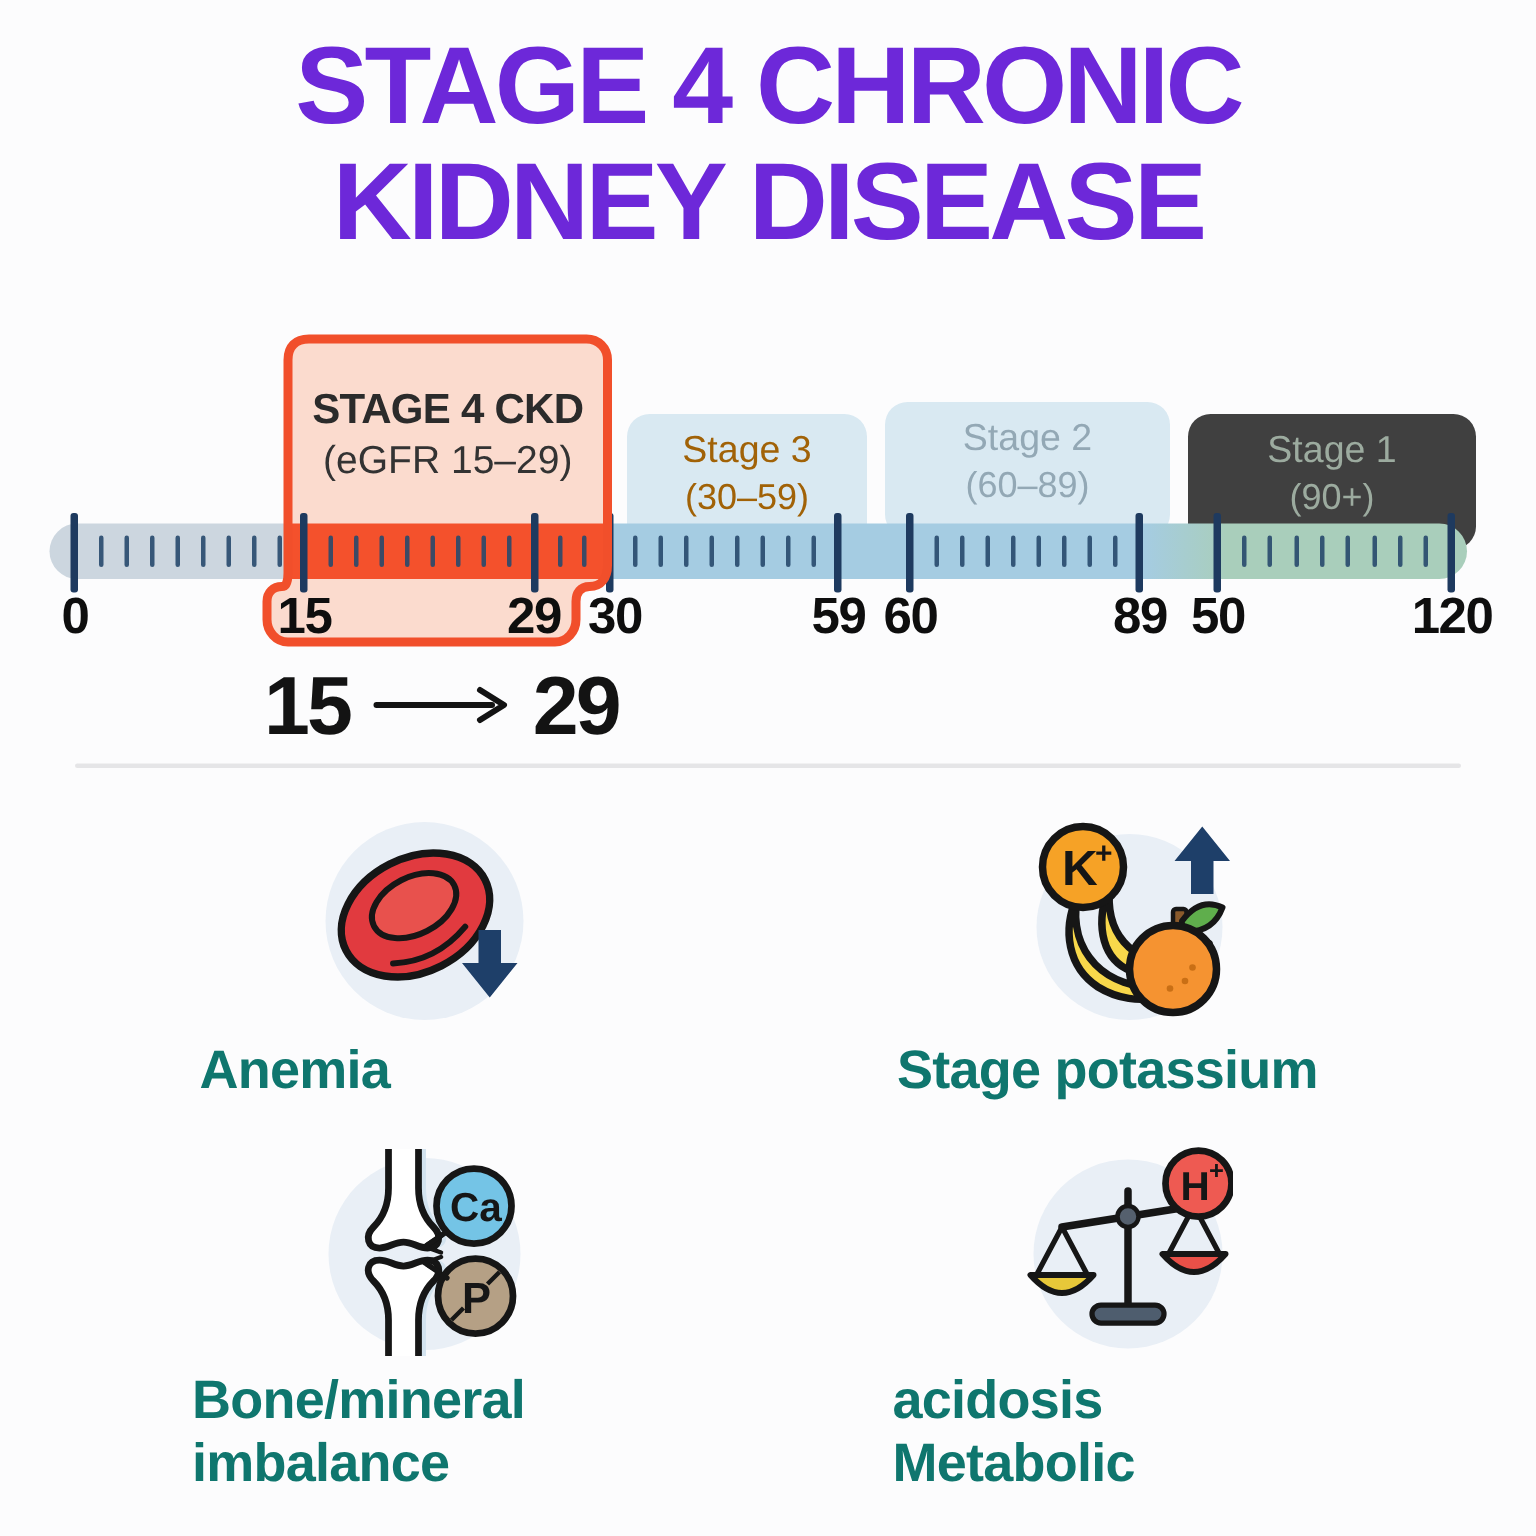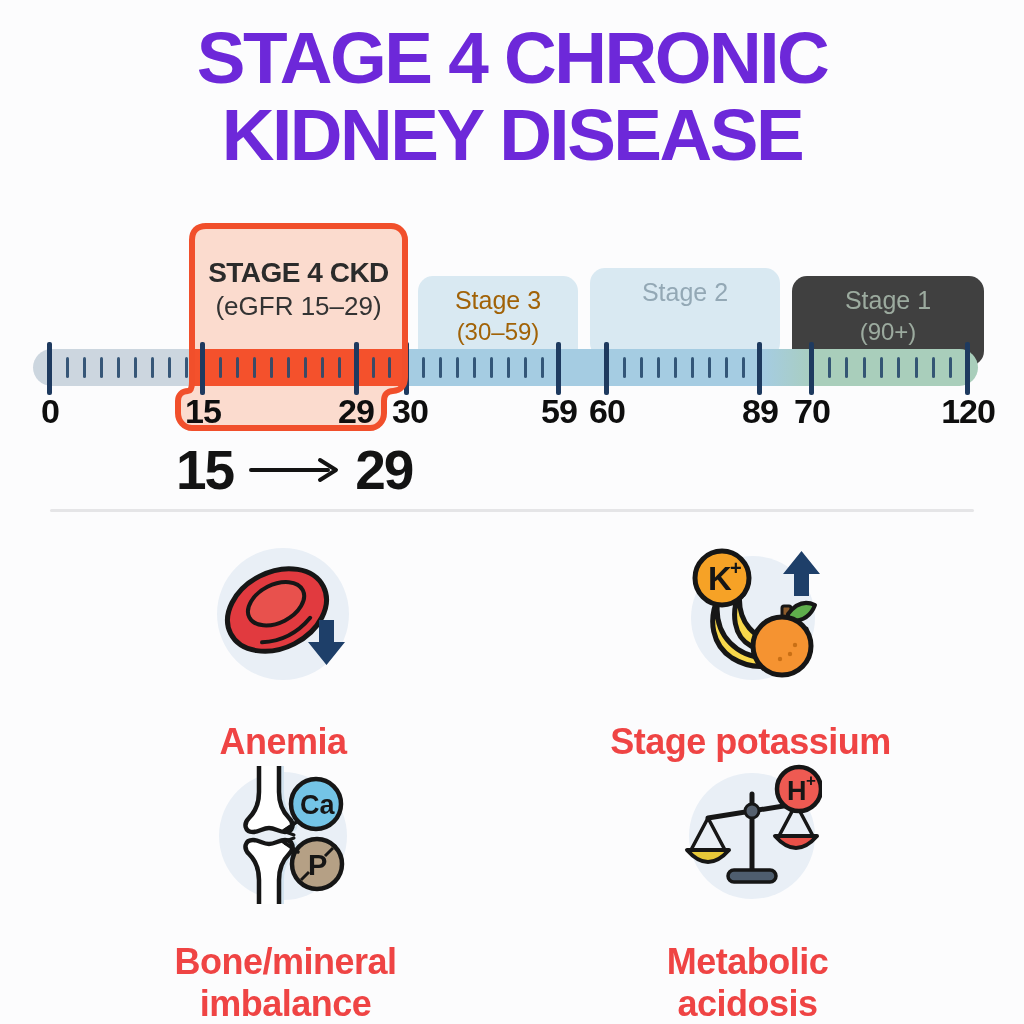--- a/index.html
+++ b/index.html
@@ -33,21 +33,21 @@
 
   .annot{position:absolute;left:176px;top:438px;display:flex;align-items:center;gap:15px;z-index:7;}
   .annot .num{font-size:55px;font-weight:800;color:#131313;letter-spacing:-2px;}
 
   .divider{position:absolute;left:50px;top:509px;width:924px;height:3px;background:#e5e5e7;border-radius:2px;}
 
   
   .iconwrap{position:absolute;width:140px;height:140px;}
   .i1{left:213px;top:544px;} .i2{left:682px;top:542px;}
   .i3{left:213px;top:764px;} .i4{left:682px;top:762px;}
-  .complabel{position:absolute;text-align:center;font-weight:800;color:#ef4444;font-size:36px;letter-spacing:-0.5px;line-height:42px;margin-top:29px;}
+  .complabel{position:absolute;text-align:left;font-weight:800;color:#0f766e;font-size:36px;letter-spacing:-0.5px;line-height:42px;}
   .l1{left:133px;top:692px;width:300px;}
   .l2{left:598px;top:692px;width:305px;}
   .l3{left:128px;top:912px;width:315px;}
   .l4{left:595px;top:912px;width:305px;}
 </style>
 </head>
 <body>
 
 <div class="root">
 
@@ -55,20 +55,21 @@
     <div>STAGE 4 CHRONIC</div>
     <div>KIDNEY DISEASE</div>
   </div>
 
   <div class="stagebox s3">
     <div class="sb-name">Stage 3</div>
     <div class="sb-range">(30–59)</div>
   </div>
   <div class="stagebox s2">
     <div class="sb-name">Stage 2</div>
+    <div class="sb-range">(60–89)</div>
   </div>
   <div class="stagebox s1">
     <div class="sb-name">Stage 1</div>
     <div class="sb-range">(90+)</div>
   </div>
 
   <svg class="s4svg s4fill" viewBox="0 0 1024 470">
     <path d="M206 226 H391 C399 226 405 232 405 240 V377 C405 385 401 391 393 391 C387 391 384 395 384 401 V413 C384 421 378 428 370 428 H192 C184 428 178 421 178 413 V401 C178 395 182 391 188 391 C191 391 192 387 192 382 V240 C192 231 197 226 206 226 Z" fill="#fbdbce"></path>
   </svg>
 
@@ -93,21 +94,21 @@
     <div class="sb-range">(eGFR 15–29)</div>
   </div>
 
   <div class="ticklabel" style="left:5px">0</div>
   <div class="ticklabel" style="left:158px">15</div>
   <div class="ticklabel" style="left:311px">29</div>
   <div class="ticklabel" style="left:365px">30</div>
   <div class="ticklabel" style="left:514px">59</div>
   <div class="ticklabel" style="left:562px">60</div>
   <div class="ticklabel" style="left:715px">89</div>
-  <div class="ticklabel" style="left:767px">70</div>
+  <div class="ticklabel" style="left:767px">50</div>
   <div class="ticklabel" style="left:923px">120</div>
 
   <div class="annot">
     <span class="num">15</span>
     <svg width="92" height="28" viewBox="0 0 92 28">
       <line x1="3" y1="14" x2="80" y2="14" stroke="#131313" stroke-width="4" stroke-linecap="round"></line>
       <path d="M72 4 L88 14 L72 24" fill="none" stroke="#131313" stroke-width="4" stroke-linecap="round" stroke-linejoin="round"></path>
     </svg>
     <span class="num">29</span>
   </div>
@@ -183,22 +184,22 @@
     </svg>
   </div>
 
   <div class="complabel l1">Anemia</div>
   <div class="complabel l2">Stage potassium</div>
   <div class="complabel l3">
     <div>Bone/mineral</div>
     <div>imbalance</div>
   </div>
   <div class="complabel l4">
+    <div>acidosis</div>
     <div>Metabolic</div>
-    <div>acidosis</div>
   </div>
 
 <div class="minor" style="left: 65.5px;"></div>
     <div class="minor" style="left: 82.5px;"></div>
     <div class="minor" style="left: 99.5px;"></div>
     <div class="minor" style="left: 116.5px;"></div>
     <div class="minor" style="left: 133.5px;"></div>
     <div class="minor" style="left: 150.5px;"></div>
     <div class="minor" style="left: 167.5px;"></div>
     <div class="minor" style="left: 184.5px;"></div>

